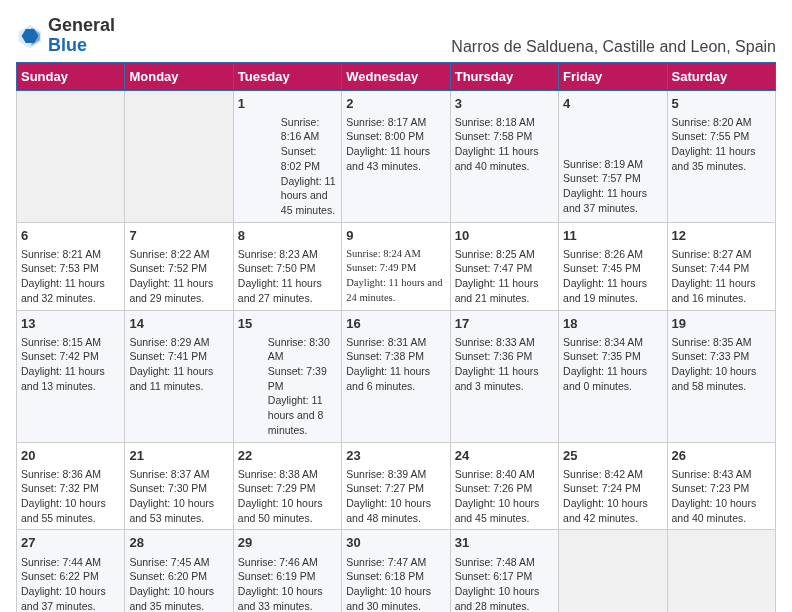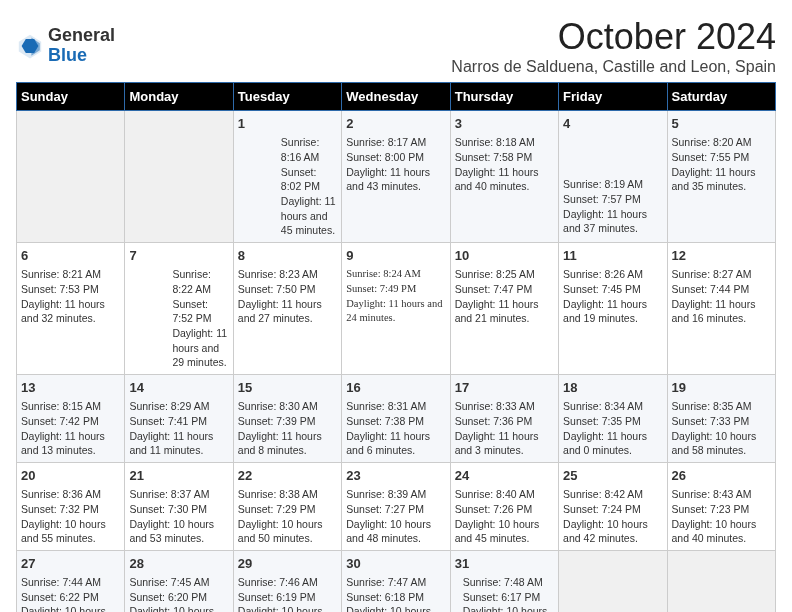--- a/index.html
+++ b/index.html
@@ -6,21 +6,21 @@
     body {
       font-family: Arial, sans-serif;
       background: #fff;
       width: 792px;
       min-height: 612px;
       padding: 16px;
     }
     .header-section {
       display: flex;
       justify-content: space-between;
-      align-items: center;
+      align-items: flex-end;
       margin-bottom: 6px;
     }
     .logo {
       display: flex;
       align-items: center;
       gap: 4px;
     }
     .logo-text {
       font-size: 18px;
       font-weight: bold;
@@ -43,21 +43,21 @@
     .subtitle {
       font-size: 16px;
       color: #444;
     }
     table {
       width: 100%;
       border-collapse: collapse;
       font-size: 11px;
     }
     thead tr th {
-      background-color: #000000;
+      background-color: #be185d;
       color: #fff;
       padding: 6px 4px;
       text-align: left;
       font-size: 13px;
       font-weight: bold;
       border: 1px solid #2e6aaa;
     }
     tbody tr td {
       border: 1px solid #ccc;
       vertical-align: top;
@@ -96,21 +96,20 @@
       <polygon points="20,4 36,14 36,28 20,38 4,28 4,14" fill="#1a6bb5" opacity="0.15"></polygon>
       <polygon points="22,8 34,16 34,26 22,34" fill="#1a6bb5" opacity="0.5"></polygon>
       <polygon points="14,10 26,10 32,20 26,30 14,30 8,20" fill="#1a6bb5"></polygon>
     </svg>
     <div class="logo-text">
       <span class="logo-general">General</span><br>
       <span class="logo-blue">Blue</span>
     </div>
   </div>
   <div class="title-section">
-    <div class="month-title">October 2024</div>
     <div class="subtitle">Narros de Salduena, Castille and Leon, Spain</div>
   </div>
 </div>
 
 <table>
   <thead>
     <tr>
 
     <th>Sunday</th>
         <th>Monday</th>
@@ -159,21 +158,21 @@
       </tr>
       <tr>
         <td>
           <span class="day-number">6</span>
           <div class="day-detail" style="white-space: pre-line;">Sunrise: 8:21 AM
 Sunset: 7:53 PM
 Daylight: 11 hours and 32 minutes.</div>
         </td>
         <td>
           <span class="day-number">7</span>
-          <div class="day-detail" style="white-space: pre-line; margin-left: 43px;">Sunrise: 8:22 AM
+          <div class="day-detail" style="white-space: pre-line;">Sunrise: 8:22 AM
 Sunset: 7:52 PM
 Daylight: 11 hours and 29 minutes.</div>
         </td>
         <td>
           <span class="day-number">8</span>
           <div class="day-detail" style="white-space: pre-line;">Sunrise: 8:23 AM
 Sunset: 7:50 PM
 Daylight: 11 hours and 27 minutes.</div>
         </td>
         <td>
@@ -209,21 +208,21 @@
 Daylight: 11 hours and 13 minutes.</div>
         </td>
         <td>
           <span class="day-number">14</span>
           <div class="day-detail" style="white-space: pre-line;">Sunrise: 8:29 AM
 Sunset: 7:41 PM
 Daylight: 11 hours and 11 minutes.</div>
         </td>
         <td>
           <span class="day-number">15</span>
-          <div class="day-detail" style="white-space: pre-line;">Sunrise: 8:30 AM
+          <div class="day-detail" style="white-space: pre-line; margin-left: 30px;">Sunrise: 8:30 AM
 Sunset: 7:39 PM
 Daylight: 11 hours and 8 minutes.</div>
         </td>
         <td>
           <span class="day-number">16</span>
           <div class="day-detail" style="white-space: pre-line;">Sunrise: 8:31 AM
 Sunset: 7:38 PM
 Daylight: 11 hours and 6 minutes.</div>
         </td>
         <td>
@@ -309,21 +308,21 @@
 Daylight: 10 hours and 33 minutes.</div>
         </td>
         <td>
           <span class="day-number">30</span>
           <div class="day-detail" style="white-space: pre-line;">Sunrise: 7:47 AM
 Sunset: 6:18 PM
 Daylight: 10 hours and 30 minutes.</div>
         </td>
         <td>
           <span class="day-number">31</span>
-          <div class="day-detail" style="white-space: pre-line; margin-left: 8px;">Sunrise: 7:48 AM
+          <div class="day-detail" style="white-space: pre-line;">Sunrise: 7:48 AM
 Sunset: 6:17 PM
 Daylight: 10 hours and 28 minutes.</div>
         </td>
         <td class="empty-cell"></td>
         <td class="empty-cell"></td>
       </tr>
     </tbody>
 </table>
 
 </body></html>

